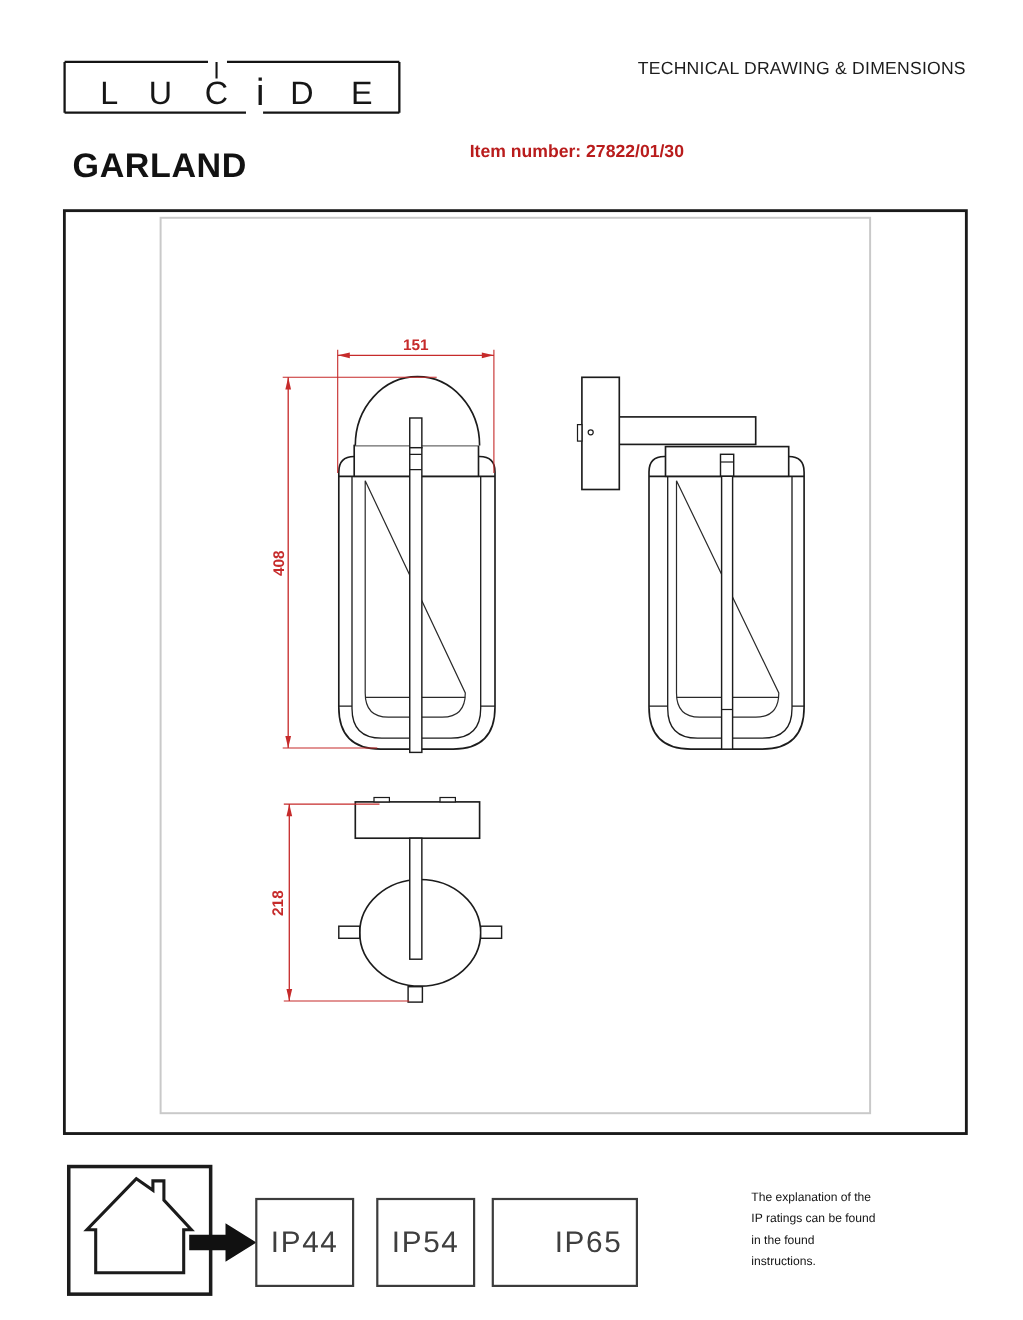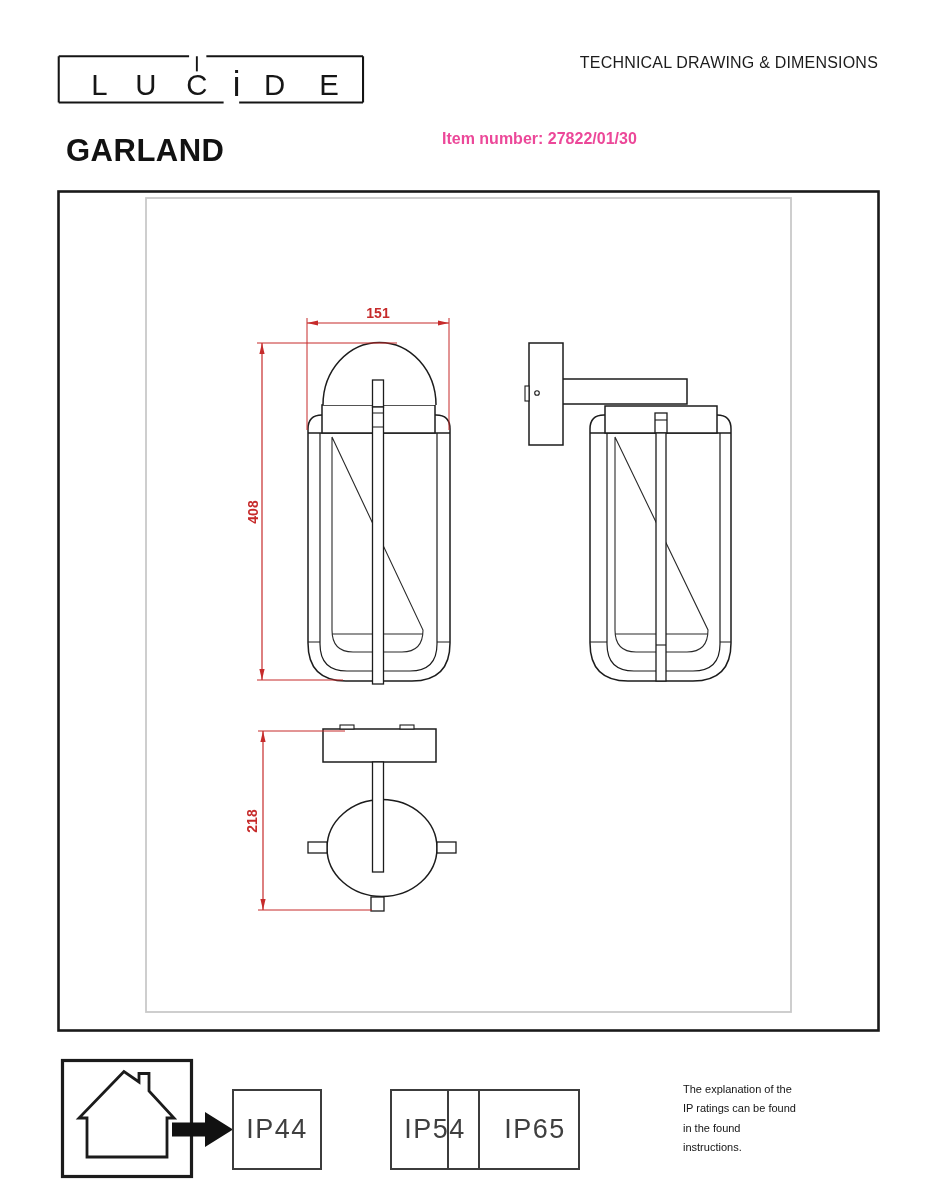--- a/index.html
+++ b/index.html
@@ -2,28 +2,28 @@
 <html><head>
 <meta charset="utf-8">
 <style>
   html,body{margin:0;padding:0;background:#fff;}
   .page{position:relative;width:930px;height:1200px;background:#ffffff;overflow:hidden;
         font-family:"Liberation Sans",sans-serif;color:#141414;}
   .abs{position:absolute;}
   
   .product-name{left:66px;top:133px;font-size:31px;font-weight:bold;letter-spacing:.5px;color:#121212;}
   .doc-title{right:52px;top:54px;font-size:16px;letter-spacing:.2px;color:#1c1c1c;}
-  .item-block{left:442px;top:127px;font-size:16px;line-height:23px;color:#ec4899;}
+  .item-block{left:427px;top:127px;font-size:16px;line-height:23px;color:#b91c1c;}
   .item-block .lbl{font-weight:bold;}
   .item-block .val-bold{font-weight:bold;}
   .item-block .val{font-weight:normal;}
   
   .ip-box{top:1089px;width:86px;height:77px;border:2px solid #3c3c3c;display:flex;
           align-items:center;justify-content:center;font-size:27px;letter-spacing:1.5px;color:#3f3f3f;}
-  .ip-44{left:232px;} .ip-54{left:342px;margin-left:48px;} .ip-65{left:447px;padding-left:43px;} .ip-67{left:553px;}
+  .ip-44{left:232px;} .ip-54{left:342px;} .ip-65{left:447px;padding-left:43px;} .ip-67{left:553px;}
   .ip-note{left:683px;top:1080px;width:200px;font-size:11px;line-height:19.3px;color:#141414;}
   svg text{font-family:"Liberation Sans",sans-serif;}
   .logo-letter{font-size:34px;fill:#161616;}
   .logo-i{font-size:40px;}
   .dim-text{font-size:14px;font-weight:bold;}
 </style>
 </head>
 <body>
 
 <div class="page">

